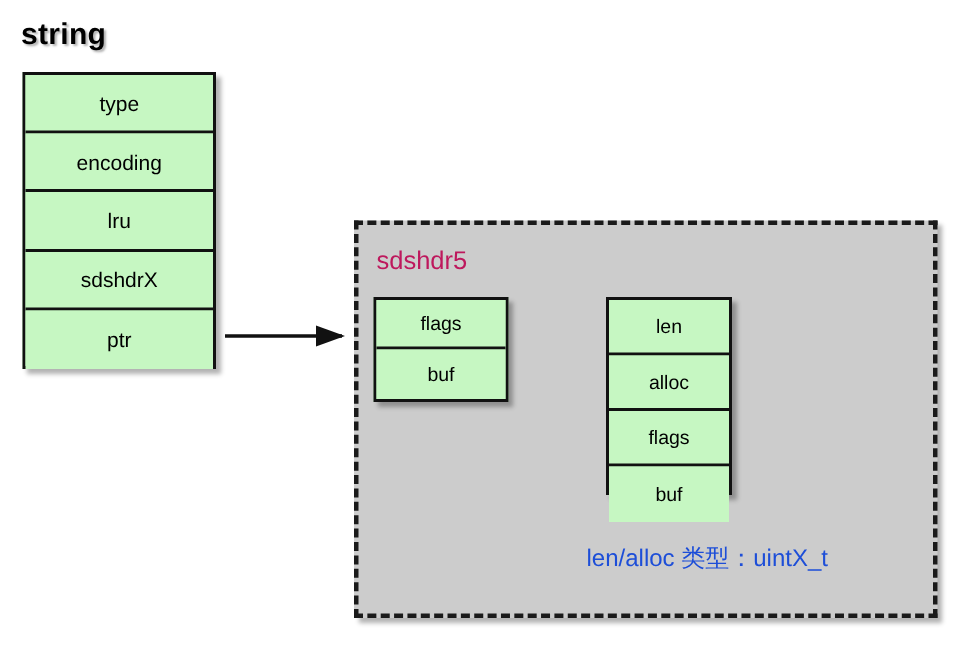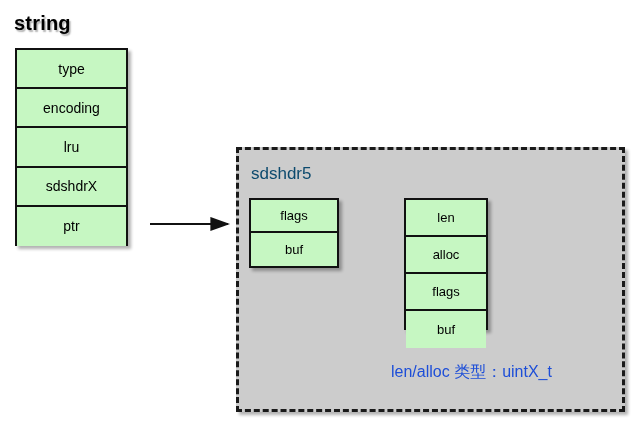--- a/index.html
+++ b/index.html
@@ -48,21 +48,21 @@
     background: #c6f7c2;
     border-bottom: 2px solid #111111;
   }
   .field-row:last-child {
     border-bottom: none;
   }
 
   #string-table {
     left: 15px;
     top: 48px;
-    width: 113px;
+    width: 129px;
     height: 198px;
   }
   #string-table .field-row {
     height: 39.2px;
     font-size: 14px;
   }
 
   
   #arrow {
     position: absolute;
@@ -80,21 +80,21 @@
     width: 389px;
     height: 265px;
     box-sizing: border-box;
     background: #cccccc;
     border: 3px dashed #1a1a1a;
     box-shadow: 3px 3px 3px rgba(0,0,0,0.30);
   }
   .sds-label {
     position: absolute;
     font-size: 17px;
-    color: #0c4a6e;
+    color: #be185d;
     white-space: nowrap;
   }
   #sdshdr5-label {
     left: 12px;
     top: 14px;
   }
   #sdshdrx-label {
     left: 152px;
     top: 14px;
   }

